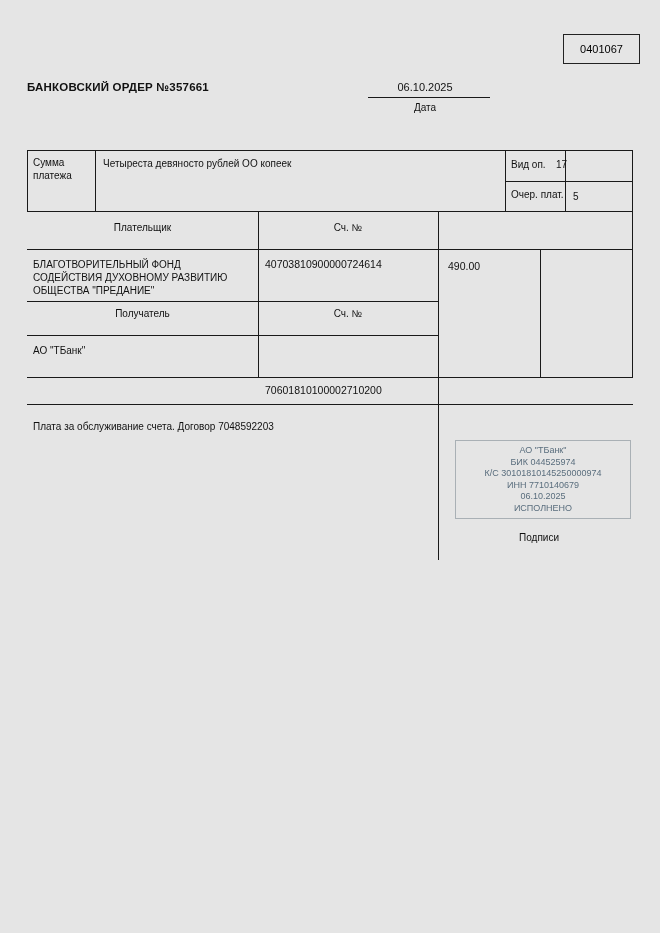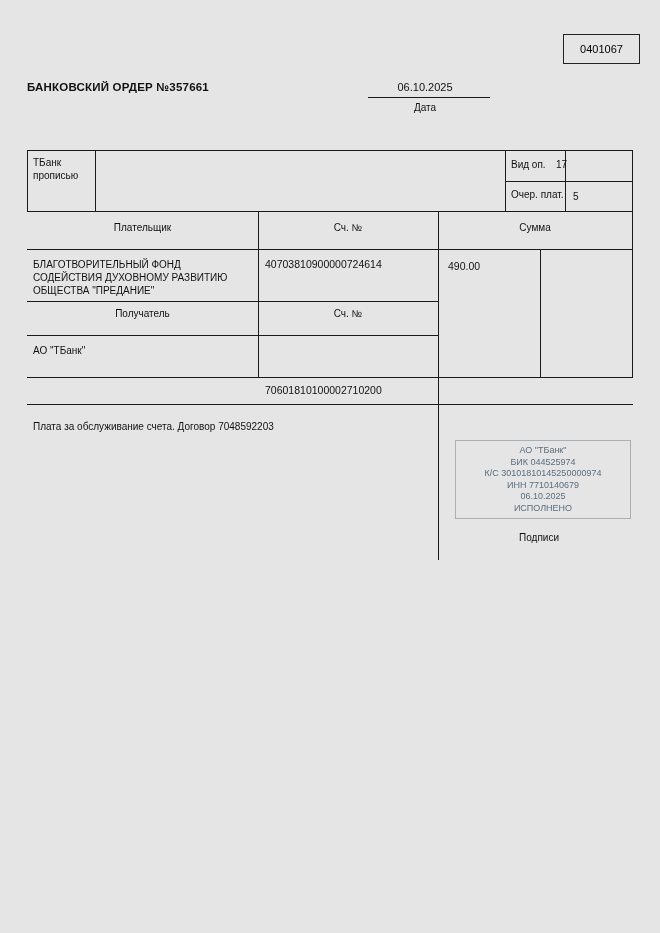--- a/index.html
+++ b/index.html
@@ -50,29 +50,29 @@
   <div class="vline" style="left:27px; top:150px; height:62px;"></div>
   <div class="vline" style="left:95px; top:150px; height:62px;"></div>
   <div class="vline" style="left:505px; top:150px; height:62px;"></div>
   <div class="vline" style="left:565px; top:150px; height:62px;"></div>
   <div class="vline" style="left:632px; top:150px; height:62px;"></div>
   <div class="vline" style="left:258px; top:211px; height:167px;"></div>
   <div class="vline" style="left:438px; top:211px; height:349px;"></div>
   <div class="vline" style="left:540px; top:249px; height:129px;"></div>
   <div class="vline" style="left:632px; top:211px; height:167px;"></div>
 
-  <div class="txt" style="left:33px; top:156px; width:58px;">ТБанк прописью</div>
+  <div class="txt" style="left:33px; top:156px; width:58px;">Сумма платежа</div>
+  <div class="txt" style="left:103px; top:157px; width:395px;">Четыреста девяносто рублей ОО копеек</div>
   <div class="txt" style="left:511px; top:158px;">Вид оп.</div>
   <div class="txt" style="left:556px; top:158px;">17</div>
   <div class="txt" style="left:511px; top:188px;">Очер. плат.</div>
   <div class="txt" style="left:573px; top:190px;">5</div>
 
   <div class="txt center" style="left:27px; top:221px; width:231px;">Плательщик</div>
   <div class="txt center" style="left:258px; top:221px; width:180px;">Сч. №</div>
-  <div class="txt center" style="left:438px; top:221px; width:194px;">Сумма</div>
 
   <div class="txt" style="left:33px; top:258px; width:218px;">БЛАГОТВОРИТЕЛЬНЫЙ ФОНД СОДЕЙСТВИЯ ДУХОВНОМУ РАЗВИТИЮ ОБЩЕСТВА "ПРЕДАНИЕ"</div>
   <div class="txt" style="left:265px; top:258px; font-size:10.5px;">40703810900000724614</div>
   <div class="txt" style="left:448px; top:260px; font-size:10.5px;">490.00</div>
 
   <div class="txt center" style="left:27px; top:307px; width:231px;">Получатель</div>
   <div class="txt center" style="left:258px; top:307px; width:180px;">Сч. №</div>
 
   <div class="txt" style="left:33px; top:344px;">АО "ТБанк"</div>
   <div class="txt" style="left:265px; top:344px; font-size:10.5px;margin-top:40px;">70601810100002710200</div>

